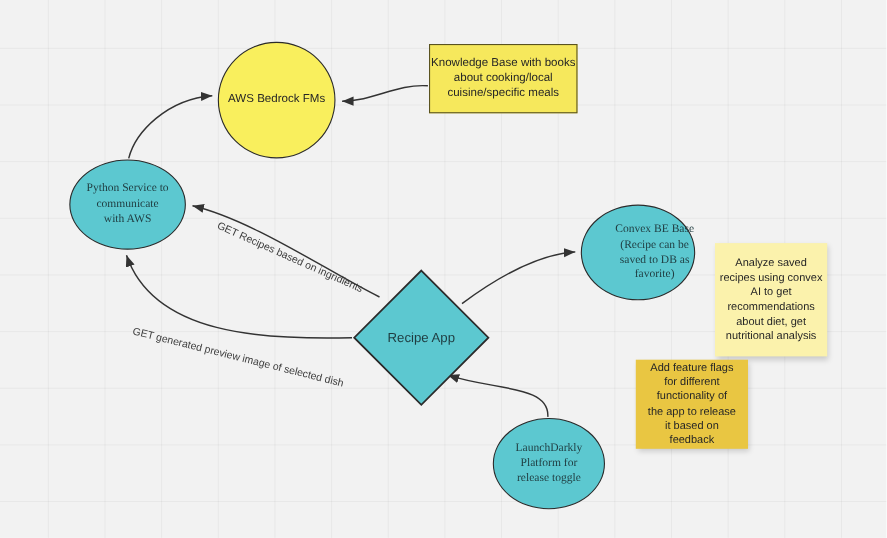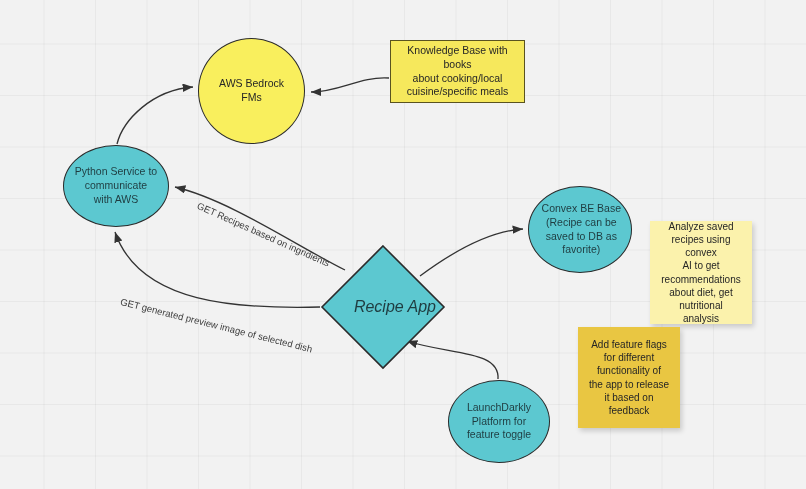--- a/index.html
+++ b/index.html
@@ -35,28 +35,29 @@
     justify-content: center;
     text-align: center;
     box-sizing: border-box;
     color: #1f3c40;
     font-size: 10.5px;
     line-height: 1.32;
   }
   .node-label {
     display: block;
     white-space: pre-line;
-    padding: 0 10px;
+    padding: 0 0;
   }
   .circle {
     border-radius: 50%;
     border: 1.4px solid #2b2b2b;
   }
   .teal {
     background: #5cc8d0;
+    font-family: Liberation Serif, serif;
   }
   .yellow-circle {
     background: #f9ef5d;
     color: #262626;
   }
   .rect-note {
     background: #f6e85c;
     border: 1.6px solid #5a5320;
     color: #262626;
   }
@@ -83,24 +84,23 @@
     height: 100%;
   }
   .diamond-text {
     position: absolute;
     left: 0;
     top: 0;
     width: 100%;
     height: 100%;
     display: flex;
     align-items: center;
-    justify-content: flex-end;
-    font-size: 16px;
+    justify-content: center;
+    font-size: 12px;
     color: #1f3c40;
-    font-style: italic;
   }
   .edge-label {
     position: absolute;
     font-size: 9.5px;
     color: #3d3d3d;
     white-space: nowrap;
     transform-origin: left top;
   }
 </style>
 </head>
@@ -156,33 +156,33 @@
       <polygon points="63,2 124,63 63,124 2,63" fill="#5cc8d0" stroke="#2b2b2b" stroke-width="1.6"></polygon>
     </svg>
     <div class="diamond-text">
       <span class="node-label">Recipe App</span>
     </div>
   </div>
 
   <div class="node circle teal" style="left:448px; top:380px; width:102px; height:83px;">
     <span class="node-label">LaunchDarkly
 Platform for
-feature toggle</span>
+release toggle</span>
   </div>
 
   <div class="node sticky sticky-light" style="left:650px; top:205px; width:102px; height:103px; font-size:10px;margin-top:16px;">
     <span class="node-label">Analyze saved
 recipes using convex
 AI to get
 recommendations
 about diet, get
 nutritional analysis</span>
   </div>
 
-  <div class="node sticky sticky-gold" style="left:578px; top:327px; width:102px; height:101px; font-size:10px;">
+  <div class="node sticky sticky-gold" style="left:578px; top:327px; width:102px; height:81px; font-size:10px;">
     <span class="node-label">Add feature flags
 for different
 functionality of
 the app to release
 it based on
 feedback</span>
   </div>
 
   <div class="edge-label" style="left:200px; top:200px; transform: rotate(24deg);">GET Recipes based on ingridients</div>
 

